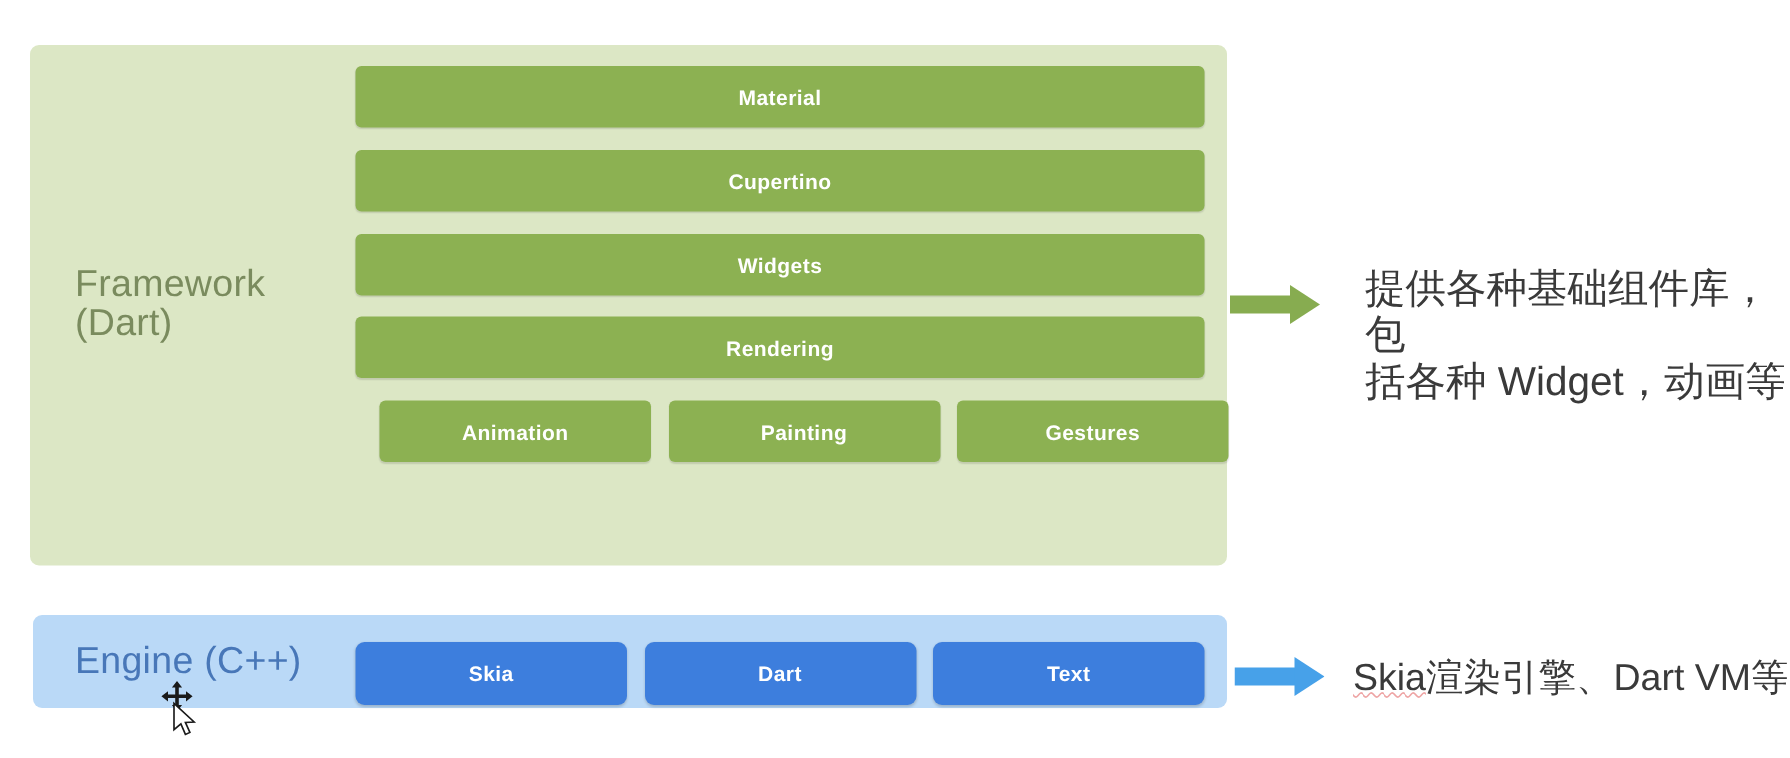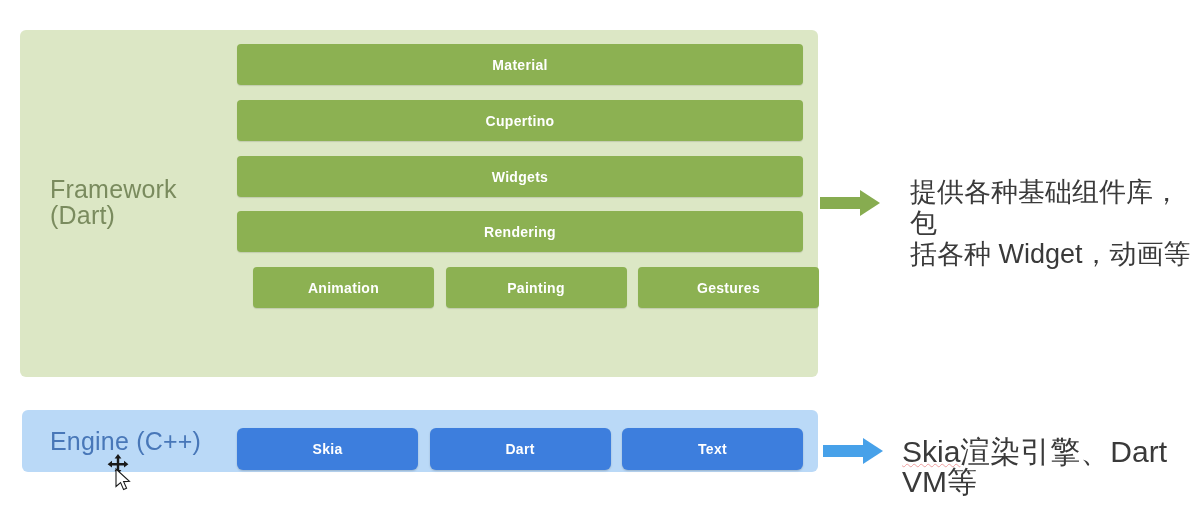--- a/index.html
+++ b/index.html
@@ -32,21 +32,21 @@
   .engine-bar{
     width:181px;height:42px;border-radius:6px;background:var(--bar-blue);
     color:#ffffff;font-size:14px;font-weight:bold;display:flex;align-items:center;
     justify-content:center;letter-spacing:.3px;box-shadow:0 1px 2px rgba(0,0,0,.18);
   }
   .arrow{position:absolute;}
   .arrow-green{left:820px;top:187px;color:var(--arrow-green);}
   .arrow-blue{left:823px;top:436px;color:var(--arrow-blue);}
   .note{position:absolute;color:var(--annotation-text);}
   .note-framework{left:898px;top:177px;font-size:27px;line-height:31px;margin-left:12px;}
-  .note-engine{left:902px;top:437px;font-size:30px;line-height:30px;}
+  .note-engine{left:902px;top:437px;font-size:25px;line-height:30px;}
   .spellcheck{
     text-decoration:underline;text-decoration-style:wavy;
     text-decoration-color:rgba(226,104,104,.6);text-decoration-thickness:1px;
   }
   .watermark{
     position:absolute;right:15px;top:464px;font-size:19px;color:var(--watermark);
     letter-spacing:1px;
   }
   .cursor{position:absolute;left:103px;top:452px;}
 </style>

